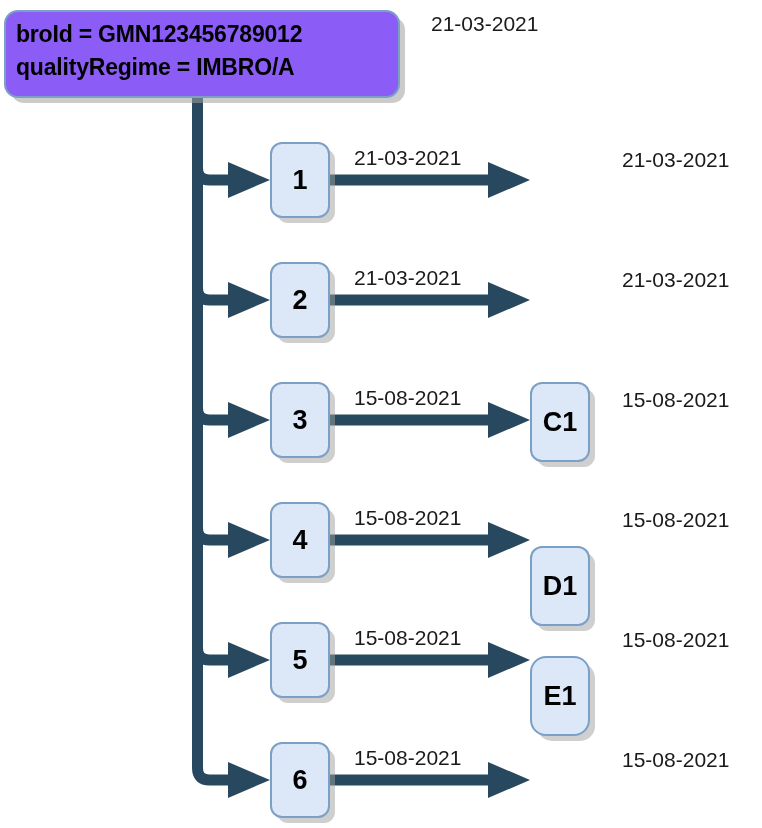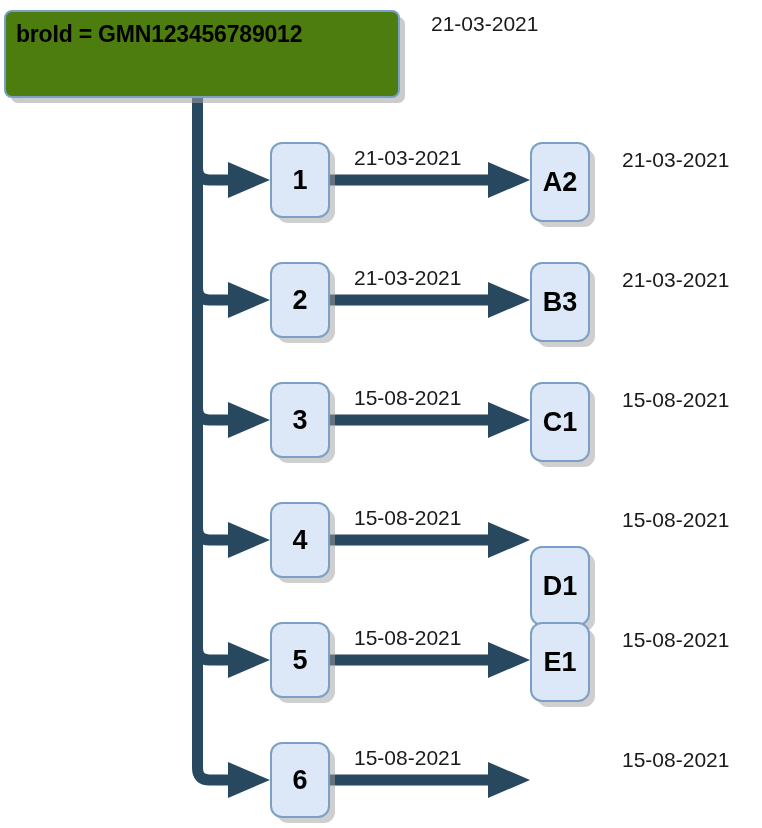--- a/index.html
+++ b/index.html
@@ -23,23 +23,23 @@
     height: 828px;
   }
   
   .root-box {
     position: absolute;
     left: 4px;
     top: 10px;
     width: 396px;
     height: 88px;
     box-sizing: border-box;
-    background: #4d7c0f;
+    background: #8b5cf6;
     border: 2px solid #7ba0c6;
-    border-radius: 8px;
+    border-radius: 14px;
     box-shadow: 6px 6px 0 -1px rgba(160,160,160,0.55);
     padding: 6px 10px 0 10px;
   }
   .root-line {
     font-size: 23px;
     font-weight: bold;
     color: #000000;
     line-height: 33px;
     white-space: nowrap;
     letter-spacing: -0.2px;
@@ -131,39 +131,34 @@
       <polygon points="488,282 530,300 488,318"></polygon>
       <polygon points="488,402 530,420 488,438"></polygon>
       <polygon points="488,522 530,540 488,558"></polygon>
       <polygon points="488,642 530,660 488,678"></polygon>
       <polygon points="488,762 530,780 488,798"></polygon>
     </g>
   </svg>
 
   <div class="root-box">
     <div class="root-line">broId = GMN123456789012</div>
+    <div class="root-line">qualityRegime = IMBRO/A</div>
   </div>
   <div class="date-label" style="left:431px; top:12px;">21-03-2021</div>
 
   <div class="node left" style="top:142px;">
     <span>1</span>
   </div>
   <div class="edge-label" style="left:354px; top:146px;">21-03-2021</div>
-  <div class="node right" style="top:142px;">
-    <span>A2</span>
-  </div>
   <div class="date-label" style="left:622px; top:148px;">21-03-2021</div>
 
   <div class="node left" style="top:262px;">
     <span>2</span>
   </div>
   <div class="edge-label" style="left:354px; top:266px;">21-03-2021</div>
-  <div class="node right" style="top:262px;">
-    <span>B3</span>
-  </div>
   <div class="date-label" style="left:622px; top:268px;">21-03-2021</div>
 
   <div class="node left" style="top:382px;">
     <span>3</span>
   </div>
   <div class="edge-label" style="left:354px; top:386px;">15-08-2021</div>
   <div class="node right" style="top:382px;text-align:right;">
     <span>C1</span>
   </div>
   <div class="date-label" style="left:622px; top:388px;">15-08-2021</div>
@@ -174,21 +169,21 @@
   <div class="edge-label" style="left:354px; top:506px;">15-08-2021</div>
   <div class="node right" style="top:502px;margin-top:44px;">
     <span>D1</span>
   </div>
   <div class="date-label" style="left:622px; top:508px;">15-08-2021</div>
 
   <div class="node left" style="top:622px;">
     <span>5</span>
   </div>
   <div class="edge-label" style="left:354px; top:626px;">15-08-2021</div>
-  <div class="node right" style="top:622px;">
+  <div class="node right" style="top:656px;border-radius:16px;">
     <span>E1</span>
   </div>
   <div class="date-label" style="left:622px; top:628px;">15-08-2021</div>
 
   <div class="node left" style="top:742px;">
     <span>6</span>
   </div>
   <div class="edge-label" style="left:354px; top:746px;">15-08-2021</div>
   <div class="date-label" style="left:622px; top:748px;">15-08-2021</div>
 

